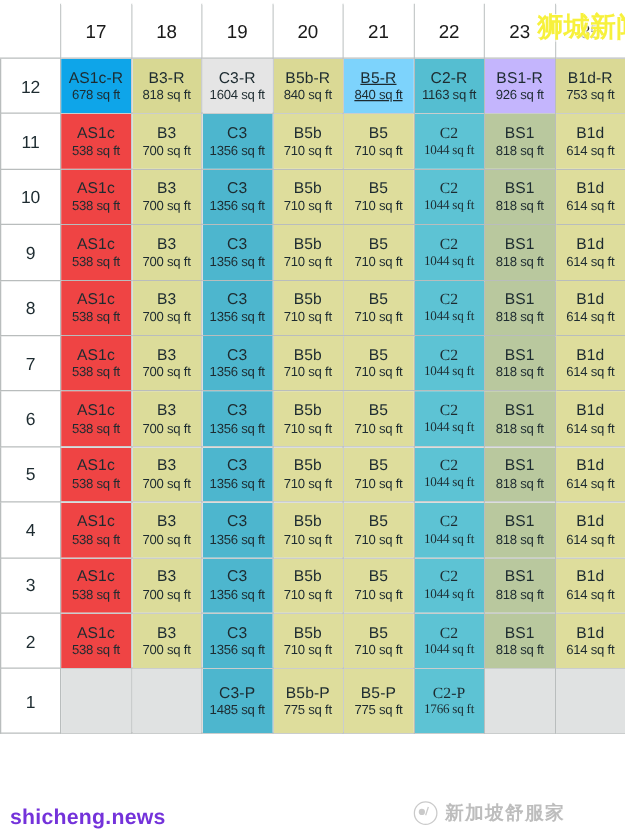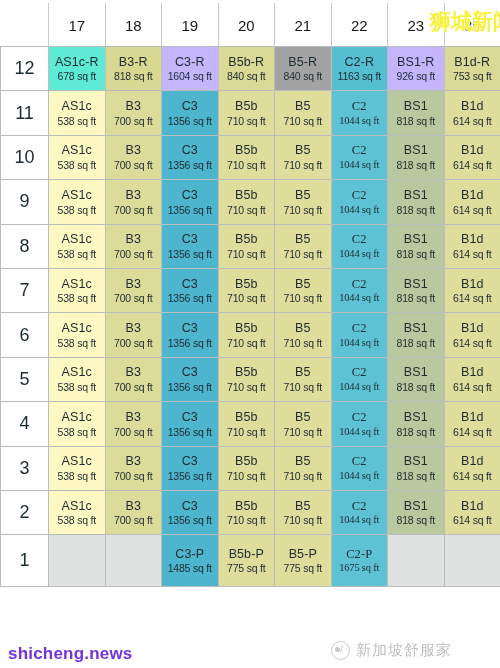--- a/index.html
+++ b/index.html
@@ -42,21 +42,21 @@
     border-right-color:#c7cbcb;
     border-bottom:1px solid #b9bdbd;
   }
   tr.header-row th.hdr-stack{
     border-left:1px solid #ffffff;
   }
 
   
   td.stack-cell{
     background:#ffffff;
-    font-size:18px;
+    font-size:14px;
     color:#1a1a1a;
     border-left:1px solid #d7dada;
   }
 
   
   tr.data-row{height:44.4px;}
   tr.row-1{height:52px;}
 
   td.unit{
     line-height:1.18;
@@ -68,30 +68,30 @@
     letter-spacing:.1px;
   }
   td.unit .u-area{
     display:block;
     font-size:10.5px;
     letter-spacing:-.2px;
     margin-top:1px;
   }
 
   
-  .t-as1c   {background:#fef9c3;}
-  .t-as1c-r {background:#5eead4;}
+  .t-as1c   {background:#ef4444;}
+  .t-as1c-r {background:#0ea5e9;}
   .t-b3     {background:#dcdc9a;margin-left:28px;}
   .t-b3-r   {background:#d8d893;}
   .t-c3     {background:#4db6ce;}
-  .t-c3-r   {background:#c4b5fd;}
+  .t-c3-r   {background:#e5e5e5;}
   .t-b5b    {background:#dedd9c;}
   .t-b5b-r  {background:#dad995;}
   .t-b5     {background:#dedd9c;}
-  .t-b5-r   {background:#a3a3a3;}
+  .t-b5-r   {background:#7dd3fc;text-decoration:underline;}
   .t-c2     {background:#5dc3d4;font-family:Liberation Serif, serif;}
   .t-c2-r   {background:#55bed1;}
   .t-bs1    {background:#b9c89e;}
   .t-bs1-r  {background:#c4b5fd;}
   .t-b1d    {background:#dedd9c;}
   .t-b1d-r  {background:#dad995;margin-left:16px;}
   .t-empty  {background:#e0e2e2;}
 
   
   tr.data-row td.unit{box-shadow:inset 0 0 0 0 rgba(0,0,0,0);}
@@ -145,21 +145,21 @@
     background:#8a8a8a;
   }
   .wm-logo::after{
     content:"";position:absolute;
     left:9px;top:4px;width:4px;height:7px;
     border-left:1.3px solid #8a8a8a;
     transform:rotate(18deg);
   }
   .wm-bottom-right .wm-text{
     font-size:15px;
-    font-weight:400;
+    font-weight:700;
     color:#6e6e6e;
     letter-spacing:1px;
   }
 </style>
 </head>
 <body>
 
 <div id="stack">
 
   <table class="unit-grid">
@@ -590,21 +590,21 @@
           <td class="unit t-b5b">
             <span class="u-name">B5b-P</span>
             <span class="u-area">775 sq ft</span>
           </td>
           <td class="unit t-b5">
             <span class="u-name">B5-P</span>
             <span class="u-area">775 sq ft</span>
           </td>
           <td class="unit t-c2">
             <span class="u-name">C2-P</span>
-            <span class="u-area">1675 sq ft</span>
+            <span class="u-area">1766 sq ft</span>
           </td>
           <td class="unit t-empty">
             <span class="u-name"></span>
             <span class="u-area"></span>
           </td>
           <td class="unit t-empty">
             <span class="u-name"></span>
             <span class="u-area"></span>
           </td>
         </tr>

